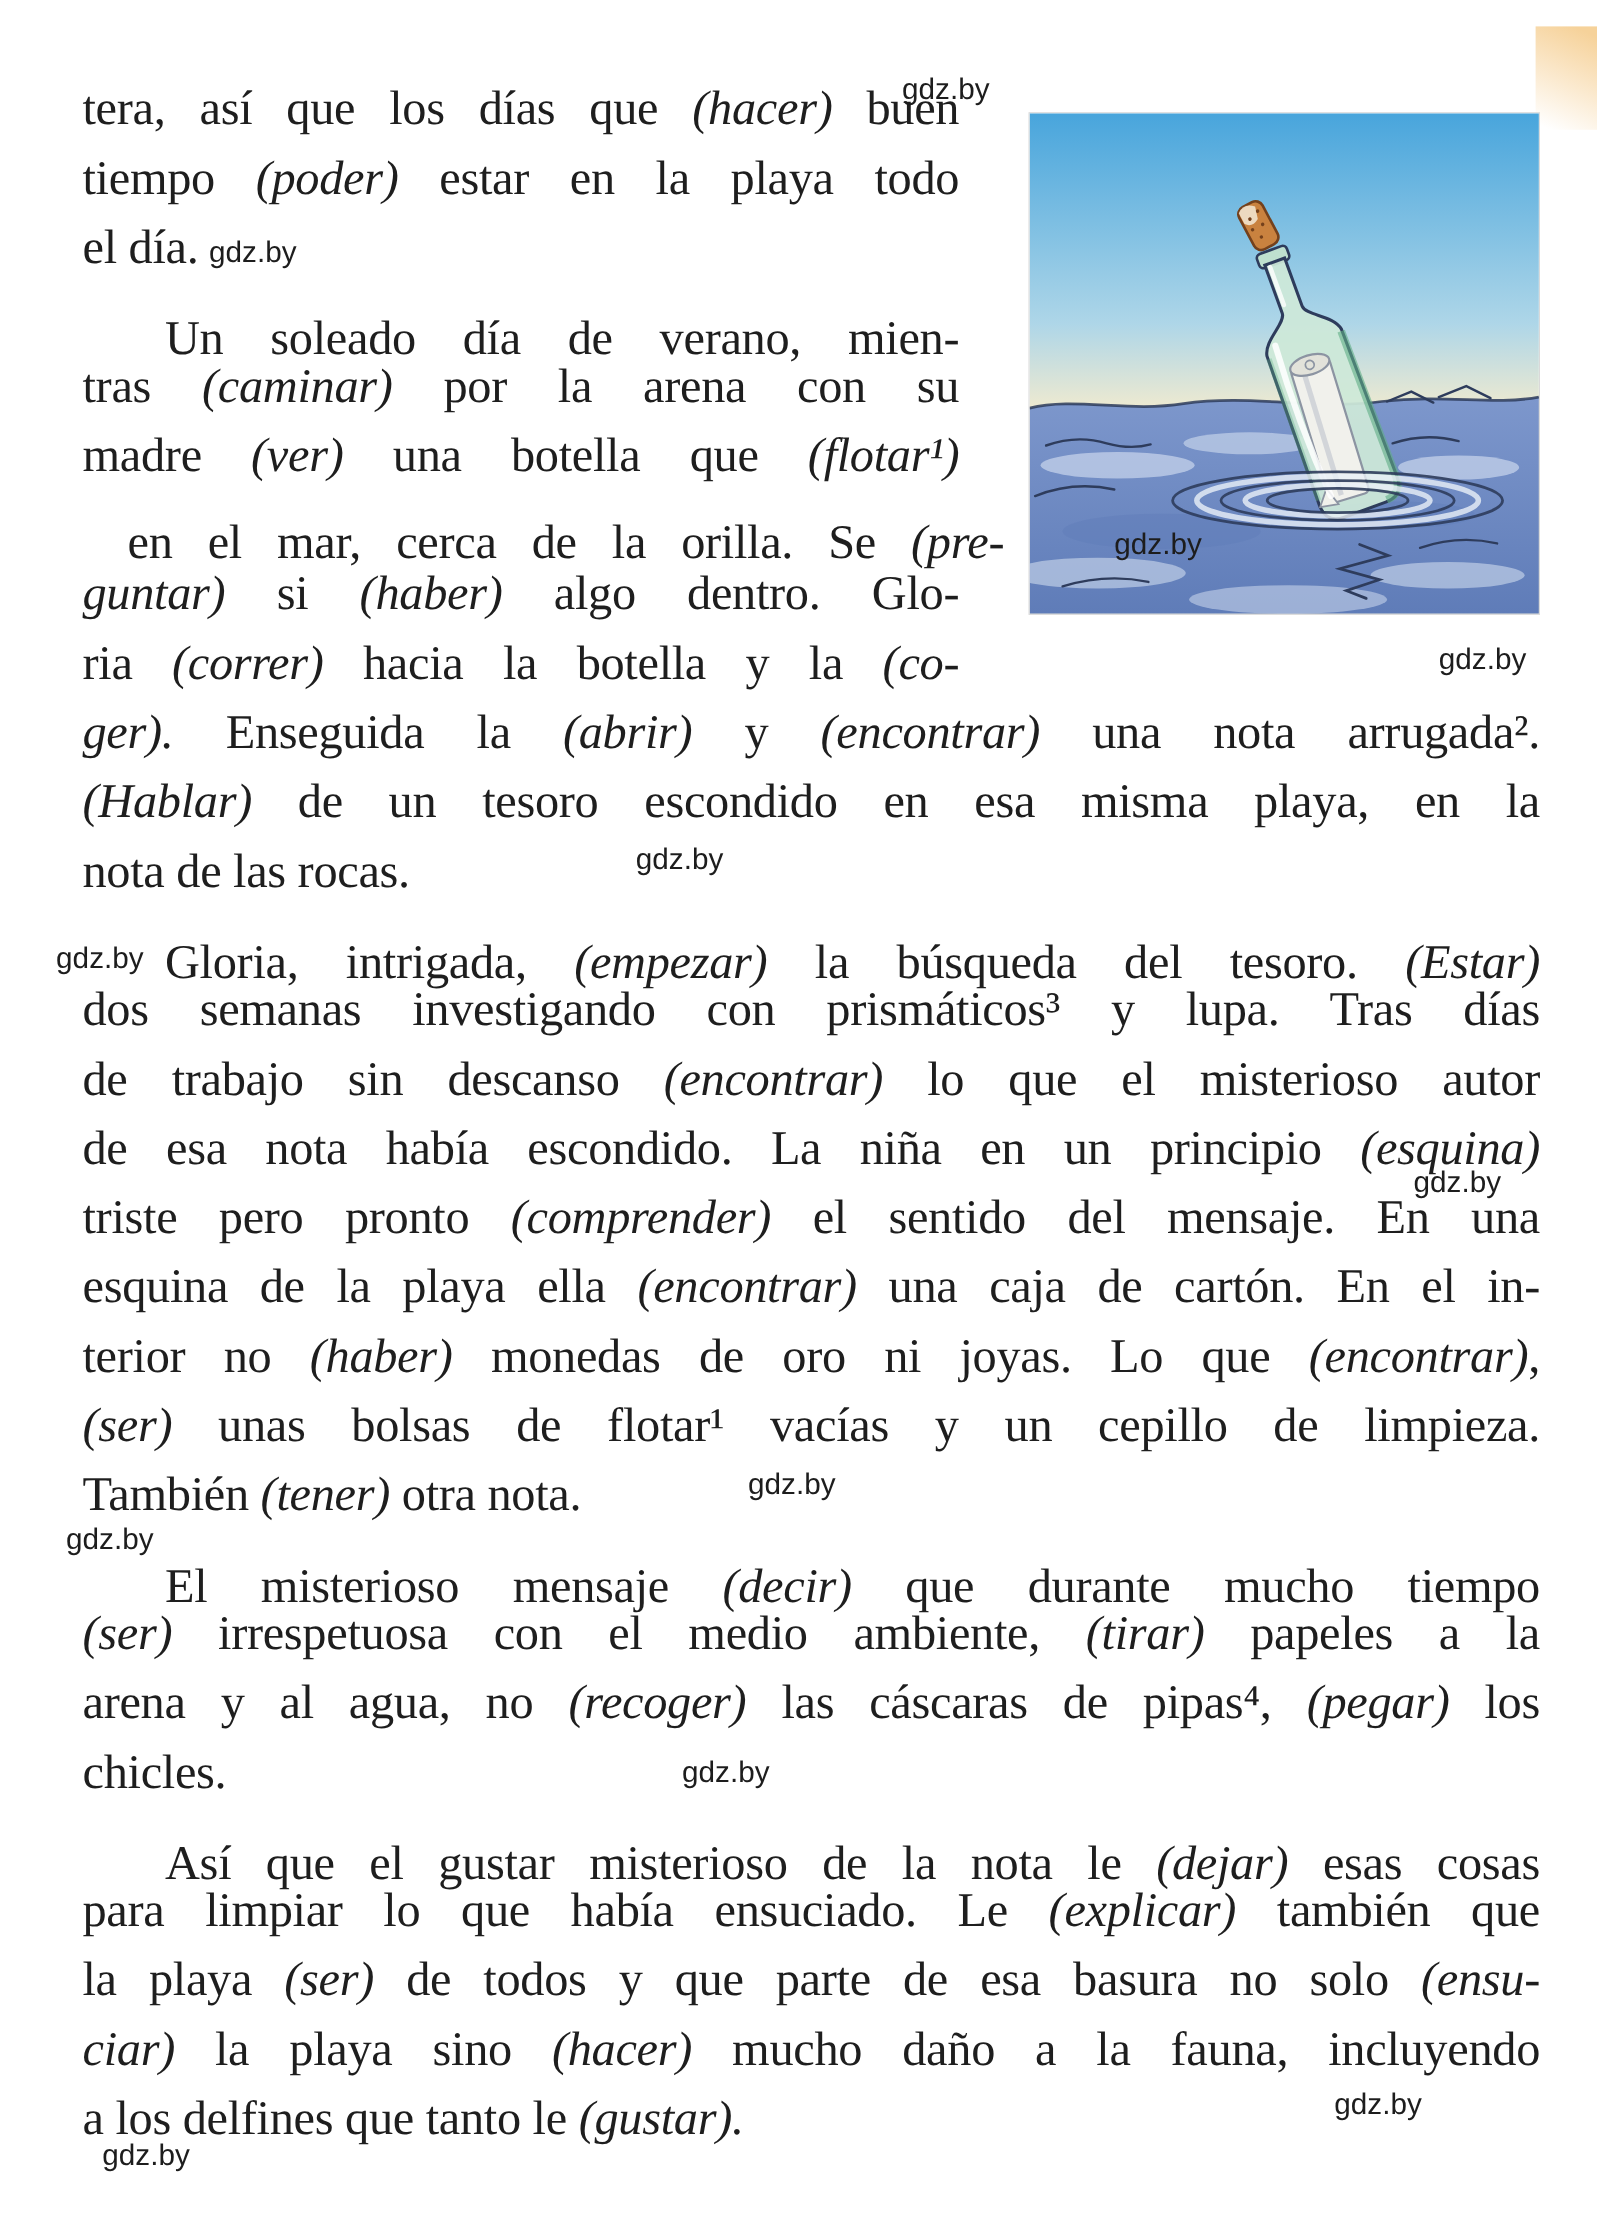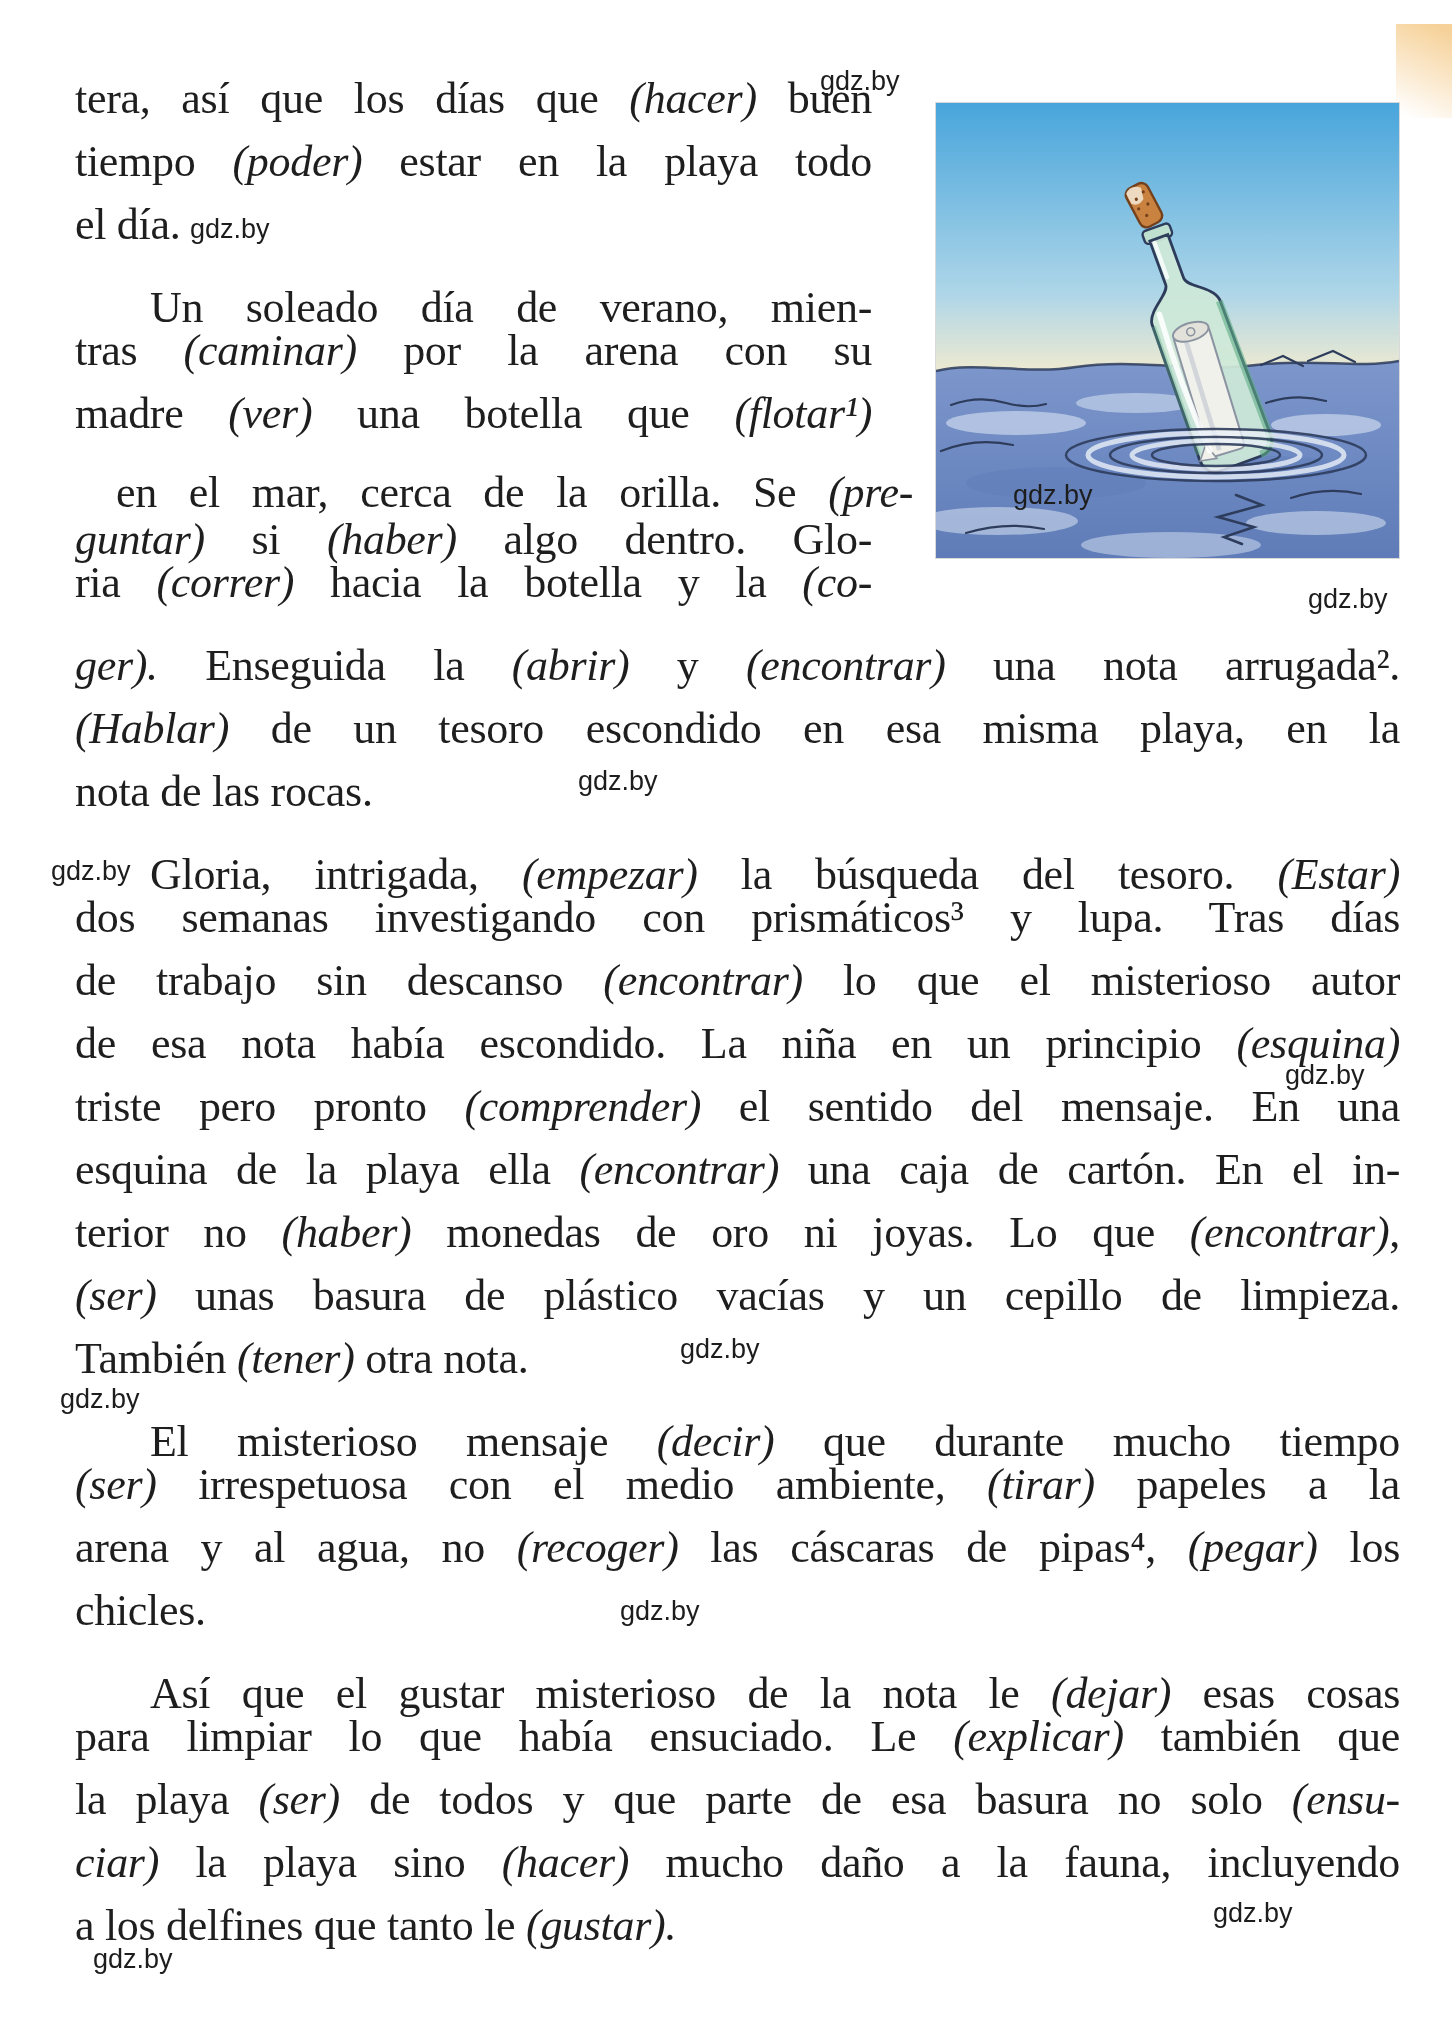--- a/index.html
+++ b/index.html
@@ -108,32 +108,32 @@
 
   <div id="textcol">
       <div class="line narrow just" style="top: 0px;"><span>tera, así que los días que </span><span class="it">(hacer)</span><span> buen</span></div>
       <div class="line narrow just" style="top: 63px;"><span>tiempo </span><span class="it">(poder)</span><span> estar en la playa todo</span></div>
       <div class="line narrow" style="top: 126px;"><span>el día.</span></div>
       <div class="line narrow just indent" style="top: 189px;"><span>Un soleado día de verano, mien-</span></div>
       <div class="line narrow just" style="top: 252px;"><span>tras </span><span class="it">(caminar)</span><span> por la arena con su</span></div>
       <div class="line narrow just" style="top: 315px;"><span>madre </span><span class="it">(ver)</span><span> una botella que </span><span class="it">(flotar¹)</span></div>
       <div class="line narrow just" style="top: 394px; margin-left: 41px;"><span>en el mar, cerca de la orilla. Se </span><span class="it">(pre-</span></div>
       <div class="line narrow just" style="top: 441px;"><span class="it">guntar)</span><span> si </span><span class="it">(haber)</span><span> algo dentro. Glo-</span></div>
-      <div class="line narrow just" style="top: 484px;"><span>ria </span><span class="it">(correr)</span><span> hacia la botella y la </span><span class="it">(co-</span></div>
+      <div class="line narrow just" style="top: 504px;"><span>ria </span><span class="it">(correr)</span><span> hacia la botella y la </span><span class="it">(co-</span></div>
       <div class="line full just" style="top: 567px;"><span class="it">ger).</span><span> Enseguida la </span><span class="it">(abrir)</span><span> y </span><span class="it">(encontrar)</span><span> una nota arrugada².</span></div>
       <div class="line full just" style="top: 630px;"><span class="it">(Hablar)</span><span> de un tesoro escondido en esa misma playa, en la</span></div>
       <div class="line full" style="top: 693px;"><span>nota de las rocas.</span></div>
       <div class="line full just indent" style="top: 756px;"><span>Gloria, intrigada, </span><span class="it">(empezar)</span><span> la búsqueda del tesoro. </span><span class="it">(Estar)</span></div>
       <div class="line full just" style="top: 819px;"><span>dos semanas investigando con prismáticos³ y lupa. Tras días</span></div>
       <div class="line full just" style="top: 882px;"><span>de trabajo sin descanso </span><span class="it">(encontrar)</span><span> lo que el misterioso autor</span></div>
       <div class="line full just" style="top: 945px;"><span>de esa nota había escondido. La niña en un principio </span><span class="it">(esquina)</span></div>
       <div class="line full just" style="top: 1008px;"><span>triste pero pronto </span><span class="it">(comprender)</span><span> el sentido del mensaje. En una</span></div>
       <div class="line full just" style="top: 1071px;"><span>esquina de la playa ella </span><span class="it">(encontrar)</span><span> una caja de cartón. En el in-</span></div>
       <div class="line full just" style="top: 1134px;"><span>terior no </span><span class="it">(haber)</span><span> monedas de oro ni joyas. Lo que </span><span class="it">(encontrar)</span><span>,</span></div>
-      <div class="line full just" style="top: 1197px;"><span class="it">(ser)</span><span> unas basura de plástico vacías y un cepillo de limpieza.</span></div>
+      <div class="line full just" style="top: 1197px;"><span class="it">(ser)</span><span> unas bolsas de flotar¹ vacías y un cepillo de limpieza.</span></div>
       <div class="line full" style="top: 1260px;"><span>También </span><span class="it">(tener)</span><span> otra nota.</span></div>
       <div class="line full just indent" style="top: 1323px;"><span>El misterioso mensaje </span><span class="it">(decir)</span><span> que durante mucho tiempo</span></div>
       <div class="line full just" style="top: 1386px;"><span class="it">(ser)</span><span> irrespetuosa con el medio ambiente, </span><span class="it">(tirar)</span><span> papeles a la</span></div>
       <div class="line full just" style="top: 1449px;"><span>arena y al agua, no </span><span class="it">(recoger)</span><span> las cáscaras de pipas⁴, </span><span class="it">(pegar)</span><span> los</span></div>
       <div class="line full" style="top: 1512px;"><span>chicles.</span></div>
       <div class="line full just indent" style="top: 1575px;"><span>Así que el gustar misterioso de la nota le </span><span class="it">(dejar)</span><span> esas cosas</span></div>
       <div class="line full just" style="top: 1638px;"><span>para limpiar lo que había ensuciado. Le </span><span class="it">(explicar)</span><span> también que</span></div>
       <div class="line full just" style="top: 1701px;"><span>la playa </span><span class="it">(ser)</span><span> de todos y que parte de esa basura no solo </span><span class="it">(ensu-</span></div>
       <div class="line full just" style="top: 1764px;"><span class="it">ciar)</span><span> la playa sino </span><span class="it">(hacer)</span><span> mucho daño a la fauna, incluyendo</span></div>
       <div class="line full" style="top: 1827px;"><span>a los delfines que tanto le </span><span class="it">(gustar).</span></div>

